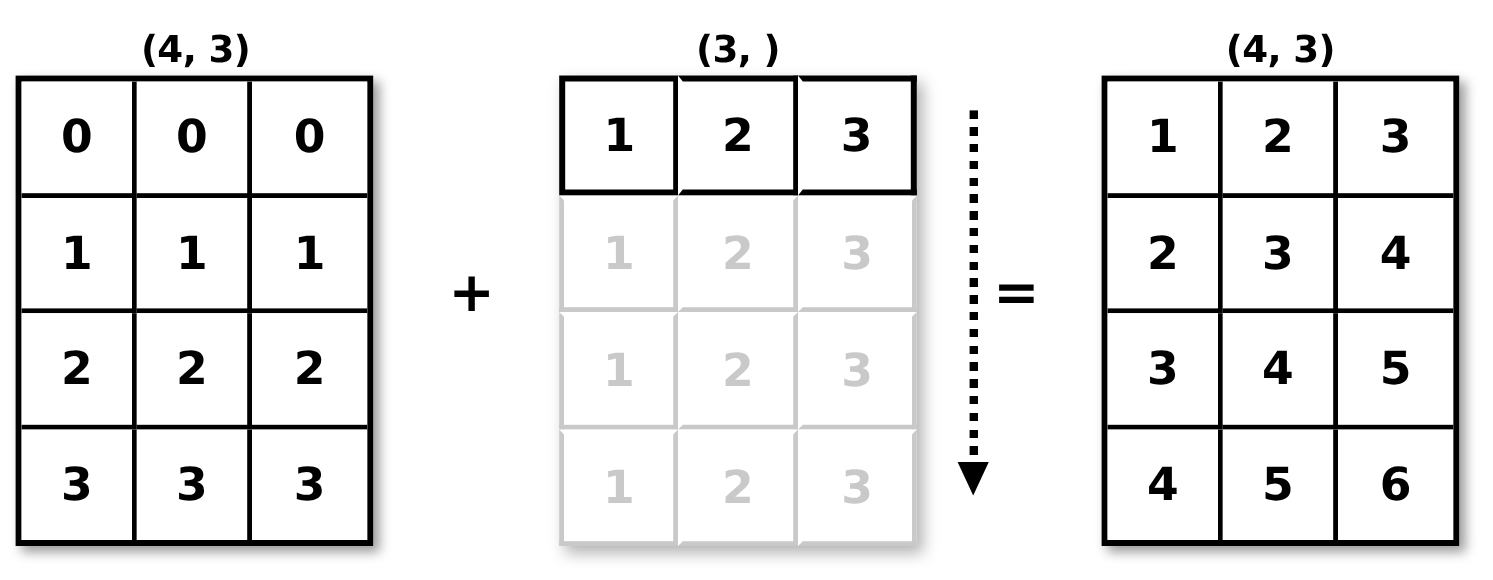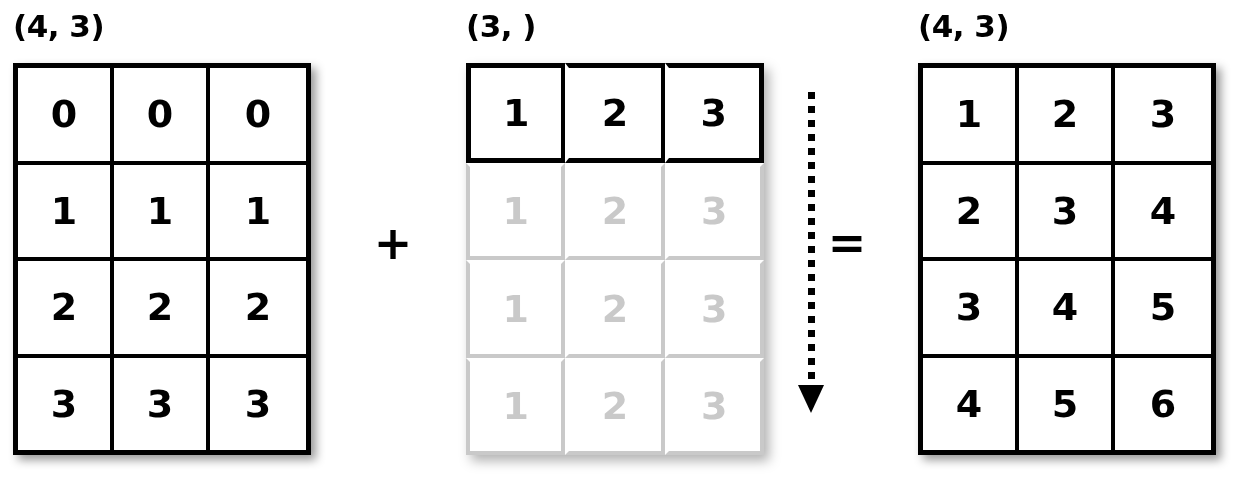--- a/index.html
+++ b/index.html
@@ -16,21 +16,22 @@
   #stage {
     position: relative;
     width: 1244px;
     height: 483px;
     background: #ffffff;
   }
 
   
   .caption {
     position: absolute;
-    top: 4px;
+    top: 20px;
+    text-align: center;
     font-size: 31px;
     font-weight: bold;
     color: #000000;
     letter-spacing: -0.5px;
     white-space: pre;
     line-height: 44px;
   }
   #cap-a { left: 13px;  width: 300px; }
   #cap-b { left: 466px; width: 298px; }
   #cap-c { left: 918px; width: 298px; }

